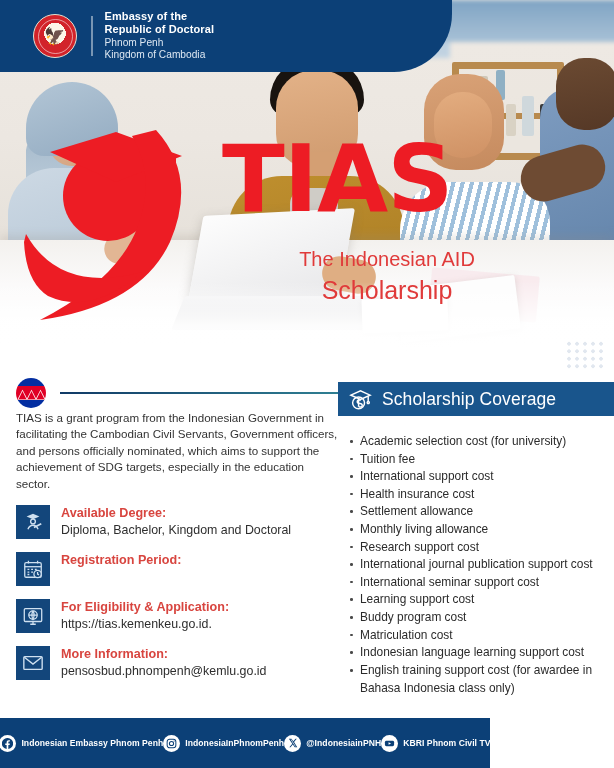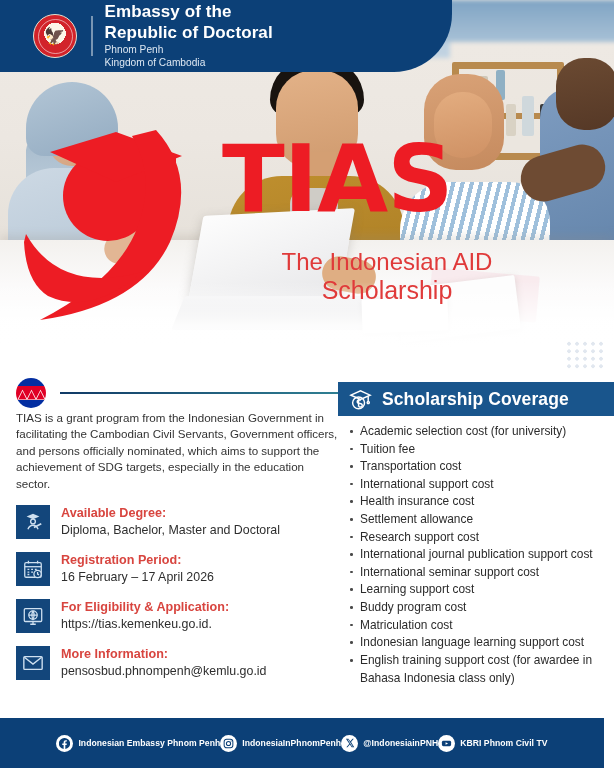--- a/index.html
+++ b/index.html
@@ -161,35 +161,35 @@
     position:absolute; left:50%; top:49%; transform:translate(-50%,-50%);
     font-size:17px; color:#c8922c; line-height:1;
   }
   .hdr-emblem .ring {
     position:absolute; inset:3.5px; border-radius:50%; border:1px solid rgba(255,255,255,.55);
   }
   .hdr-div {
     width:1.5px; height:40px; background:rgba(255,255,255,.45); margin:0 12px 0 14px; flex:none;
   }
   .hdr-txt { color:#ffffff; }
-  .hdr-l1, .hdr-l2 { font-size:17px; font-weight:bold; line-height:1.22; letter-spacing:.1px; }
+  .hdr-l1, .hdr-l2 { font-size:11px; font-weight:bold; line-height:1.22; letter-spacing:.1px; }
   .hdr-l3, .hdr-l4 { font-size:10.2px; line-height:1.26; color:#dde7f2; }
 
   
   .tias-wrap { position:absolute; left:0; top:112px; width:565px; height:210px; z-index:7; }
   .tias-mark { position:absolute; left:20px; top:18px; width:212px; height:196px; }
   .tias-word {
     position:absolute; left:222px; top:22px;
     font-size:92px; font-weight:bold; color:#ed1c24;
     letter-spacing:-1px; line-height:1;
     font-family:"DejaVu Sans", sans-serif;
   }
   .tias-sub1 {
     position:absolute; left:222px; top:136px; width:330px; text-align:center;
-    font-size:24px; color:#e03a3a; font-weight:normal; line-height:1.16;
+    font-size:20px; color:#e03a3a; font-weight:normal; line-height:1.16;
   }
   .tias-sub2 {
     position:absolute; left:222px; top:164px; width:330px; text-align:center;
     font-size:25px; color:#e03a3a; line-height:1.16;
   }
 
   
   .dotgrid { position:absolute; left:565px; top:340px; width:40px; height:30px; z-index:3;
     background-image:radial-gradient(#dfe6ee 1.6px, transparent 1.7px);
     background-size:8px 7.5px; opacity:.95; }
@@ -218,33 +218,33 @@
   .ibox svg { display:block; }
   .ihead { font-size:12.6px; font-weight:bold; color:#d8453f; line-height:1.28; }
   .ival { font-size:12.4px; color:#2e2e2e; line-height:1.34; margin-top:1px; }
 
   
   .right-col { position:absolute; left:338px; top:382px; width:276px; z-index:8; }
   .cov-banner {
     height:34px; background:#19558c; display:flex; align-items:center; gap:9px; padding-left:10px;
   }
   .cov-banner .cb-icon { color:#ffffff; flex:none; display:flex; }
-  .cov-title { color:#ffffff; font-size:17.5px; font-weight:bold; letter-spacing:.1px; }
-  .cov-list { list-style:none; margin-top:7px; padding-left:12px; }
+  .cov-title { color:#ffffff; font-size:17.5px; font-weight:normal; letter-spacing:.1px; }
+  .cov-list { list-style:none; margin-top:17px; padding-left:12px; }
   .cov-list li {
     font-size:11.9px; line-height:1.48; color:#2b2b2b; position:relative; padding-left:10px;
   }
   .cov-list li:before {
     content:""; position:absolute; left:0; top:7px; width:2.6px; height:2.6px;
     background:#4a4a4a; border-radius:50%;
   }
 
   
   .footer {
-    position:absolute; left:0; bottom:0; width:604px; height:50px; background:#0c4077;
+    position:absolute; left:0; bottom:0; width:490px; height:50px; background:#0c4077;
     display:flex; align-items:center; justify-content:center; z-index:9;
   }
   .soc { display:flex; align-items:center; gap:5px; }
   .soc .badge {
     width:17px; height:17px; border-radius:50%; background:#ffffff; color:#0c4077;
     display:flex; align-items:center; justify-content:center; flex:none;
   }
   .soc .lbl { color:#ffffff; font-size:8.6px; font-weight:bold; white-space:nowrap; letter-spacing:.05px; }
 </style>
 </head>
@@ -344,38 +344,37 @@
       <div class="ibox">
         <svg width="22" height="22" viewBox="0 0 24 24" fill="none" stroke="#cfe0f0" stroke-width="1.5">
           <path d="M5 6 L12 3 L19 6 L12 9 Z" fill="#cfe0f0" stroke="none"></path>
           <circle cx="12" cy="11.5" r="2.6"></circle>
           <path d="M6.5 20 Q8 15.5 12 15.5 Q16 15.5 17.5 20"></path>
           <path d="M13 18 L21 14" stroke-width="1.8"></path>
         </svg>
       </div>
       <div>
         <div class="ihead">Available Degree:</div>
-        <div class="ival">Diploma, Bachelor, Master and Doctoral</div>
+        <div class="ival">Diploma, Bachelor, Kingdom and Doctoral</div>
       </div>
     </div>
 
     <div class="info-row">
       <div class="ibox">
         <svg width="22" height="22" viewBox="0 0 24 24" fill="none" stroke="#cfe0f0" stroke-width="1.4">
           <rect x="3" y="5" width="18" height="16" rx="1.5"></rect>
           <path d="M3 9.5 H21"></path>
           <path d="M7 3 V6 M17 3 V6"></path>
           <path d="M6 12.5 H8 M10 12.5 H12 M14 12.5 H16 M6 15.5 H8 M10 15.5 H12 M6 18 H8"></path>
           <circle cx="17" cy="17.5" r="4" fill="#13467b"></circle>
           <path d="M17 15.4 V17.5 L18.6 18.4"></path>
         </svg>
       </div>
       <div>
         <div class="ihead">Registration Period:</div>
-        <div class="ival">16 February – 17 April 2026</div>
       </div>
     </div>
 
     <div class="info-row">
       <div class="ibox">
         <svg width="22" height="22" viewBox="0 0 24 24" fill="none" stroke="#cfe0f0" stroke-width="1.4">
           <rect x="2.5" y="4" width="19" height="14" rx="1.2"></rect>
           <circle cx="12" cy="11" r="4.6"></circle>
           <path d="M7.4 11 H16.6 M12 6.4 Q9.6 11 12 15.6 Q14.4 11 12 6.4"></path>
           <path d="M9 21 H15 M12 18 V21"></path>
@@ -410,24 +409,24 @@
           <circle cx="11" cy="16.5" r="6.2"></circle>
           <path d="M13.2 13.9 q-3.6-1-3.6 1.3 q0 2 2.6 2 q2.6 0 2.6 2 q0 2.3-3.6 1.3"></path>
           <path d="M11 12.6 V20.6"></path>
         </svg>
       </span>
       <span class="cov-title">Scholarship Coverage</span>
     </div>
     <ul class="cov-list">
       <li>Academic selection cost (for university)</li>
       <li>Tuition fee</li>
-      <li>Transportation cost</li>
       <li>International support cost</li>
       <li>Health insurance cost</li>
       <li>Settlement allowance</li>
+      <li>Monthly living allowance</li>
       <li>Research support cost</li>
       <li>International journal publication support cost</li>
       <li>International seminar support cost</li>
       <li>Learning support cost</li>
       <li>Buddy program cost</li>
       <li>Matriculation cost</li>
       <li>Indonesian language learning support cost</li>
       <li>English training support cost (for awardee in Bahasa Indonesia class only)</li>
     </ul>
   </div>

